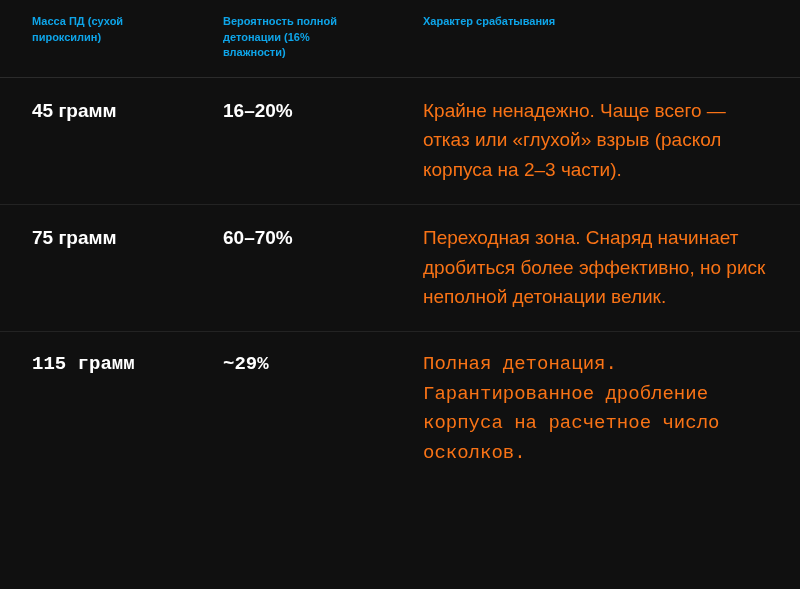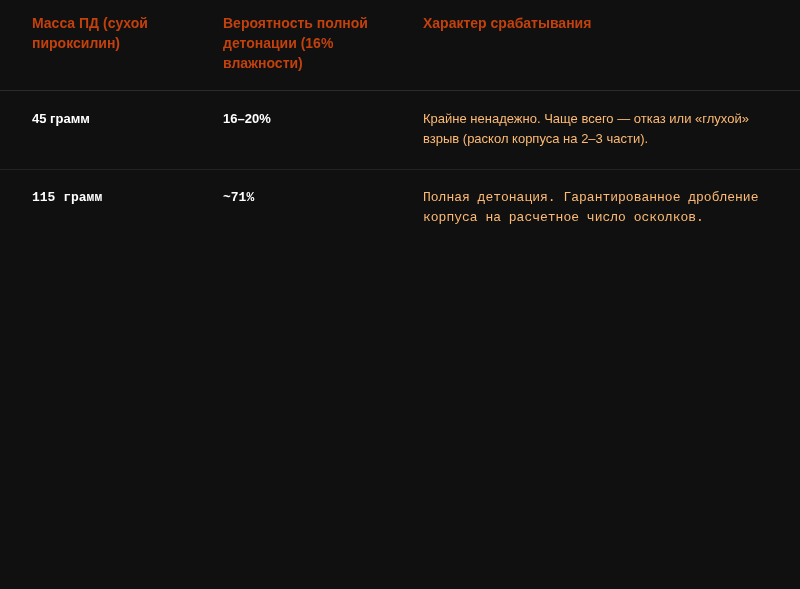--- a/index.html
+++ b/index.html
@@ -25,49 +25,49 @@
     border-collapse: collapse;
     table-layout: fixed;
   }
   table.data-table col.c0 { width: 195px; }
   table.data-table col.c1 { width: 200px; }
   table.data-table col.c2 { width: 405px; }
 
   thead th {
     text-align: left;
     vertical-align: top;
-    font-size: 14px;
+    font-size: 11px;
     font-weight: bold;
-    color: #c2410c;
+    color: #0ea5e9;
     line-height: 1.42;
     padding: 14px 20px 16px 32px;
     border-bottom: 1px solid #2b2b2b;
   }
   thead th.col1 { padding-left: 28px; margin-top: 37px; }
   thead th.col2 { padding-left: 28px; margin-top: 32px; }
 
   tbody td {
     vertical-align: top;
-    font-size: 13px;
+    font-size: 19px;
     line-height: 1.55;
     padding: 18px 20px 20px 32px;
     border-bottom: 1px solid #232323;
     color: #d6d6d6;
   }
   tbody tr:last-child td { border-bottom: none; font-family: Liberation Mono, monospace; }
   tbody td.mass, tbody td.prob {
     font-weight: bold;
     color: #ffffff;
     white-space: nowrap;
   }
   tbody td.prob { padding-left: 28px; }
   tbody td.desc {
     padding-left: 28px;
     padding-right: 30px;
-    color: #fdba74;
+    color: #f97316;
     font-weight: normal;
   }
 </style>
 </head>
 <body>
 
 <div class="table-wrap">
   <table class="data-table">
     <colgroup>
       <col class="c0">
@@ -81,19 +81,24 @@
         <th class="col2">Характер срабатывания</th>
       </tr>
     </thead>
     <tbody>
       <tr>
         <td class="mass">45 грамм</td>
         <td class="prob">16–20%</td>
         <td class="desc">Крайне ненадежно. Чаще всего — отказ или «глухой» взрыв (раскол корпуса на 2–3 части).</td>
       </tr>
       <tr>
+        <td class="mass">75 грамм</td>
+        <td class="prob">60–70%</td>
+        <td class="desc">Переходная зона. Снаряд начинает дробиться более эффективно, но риск неполной детонации велик.</td>
+      </tr>
+      <tr>
         <td class="mass">115 грамм</td>
-        <td class="prob">~71%</td>
+        <td class="prob">~29%</td>
         <td class="desc">Полная детонация. Гарантированное дробление корпуса на расчетное число осколков.</td>
       </tr>
     </tbody>
   </table>
 </div>
 
 </body></html>

